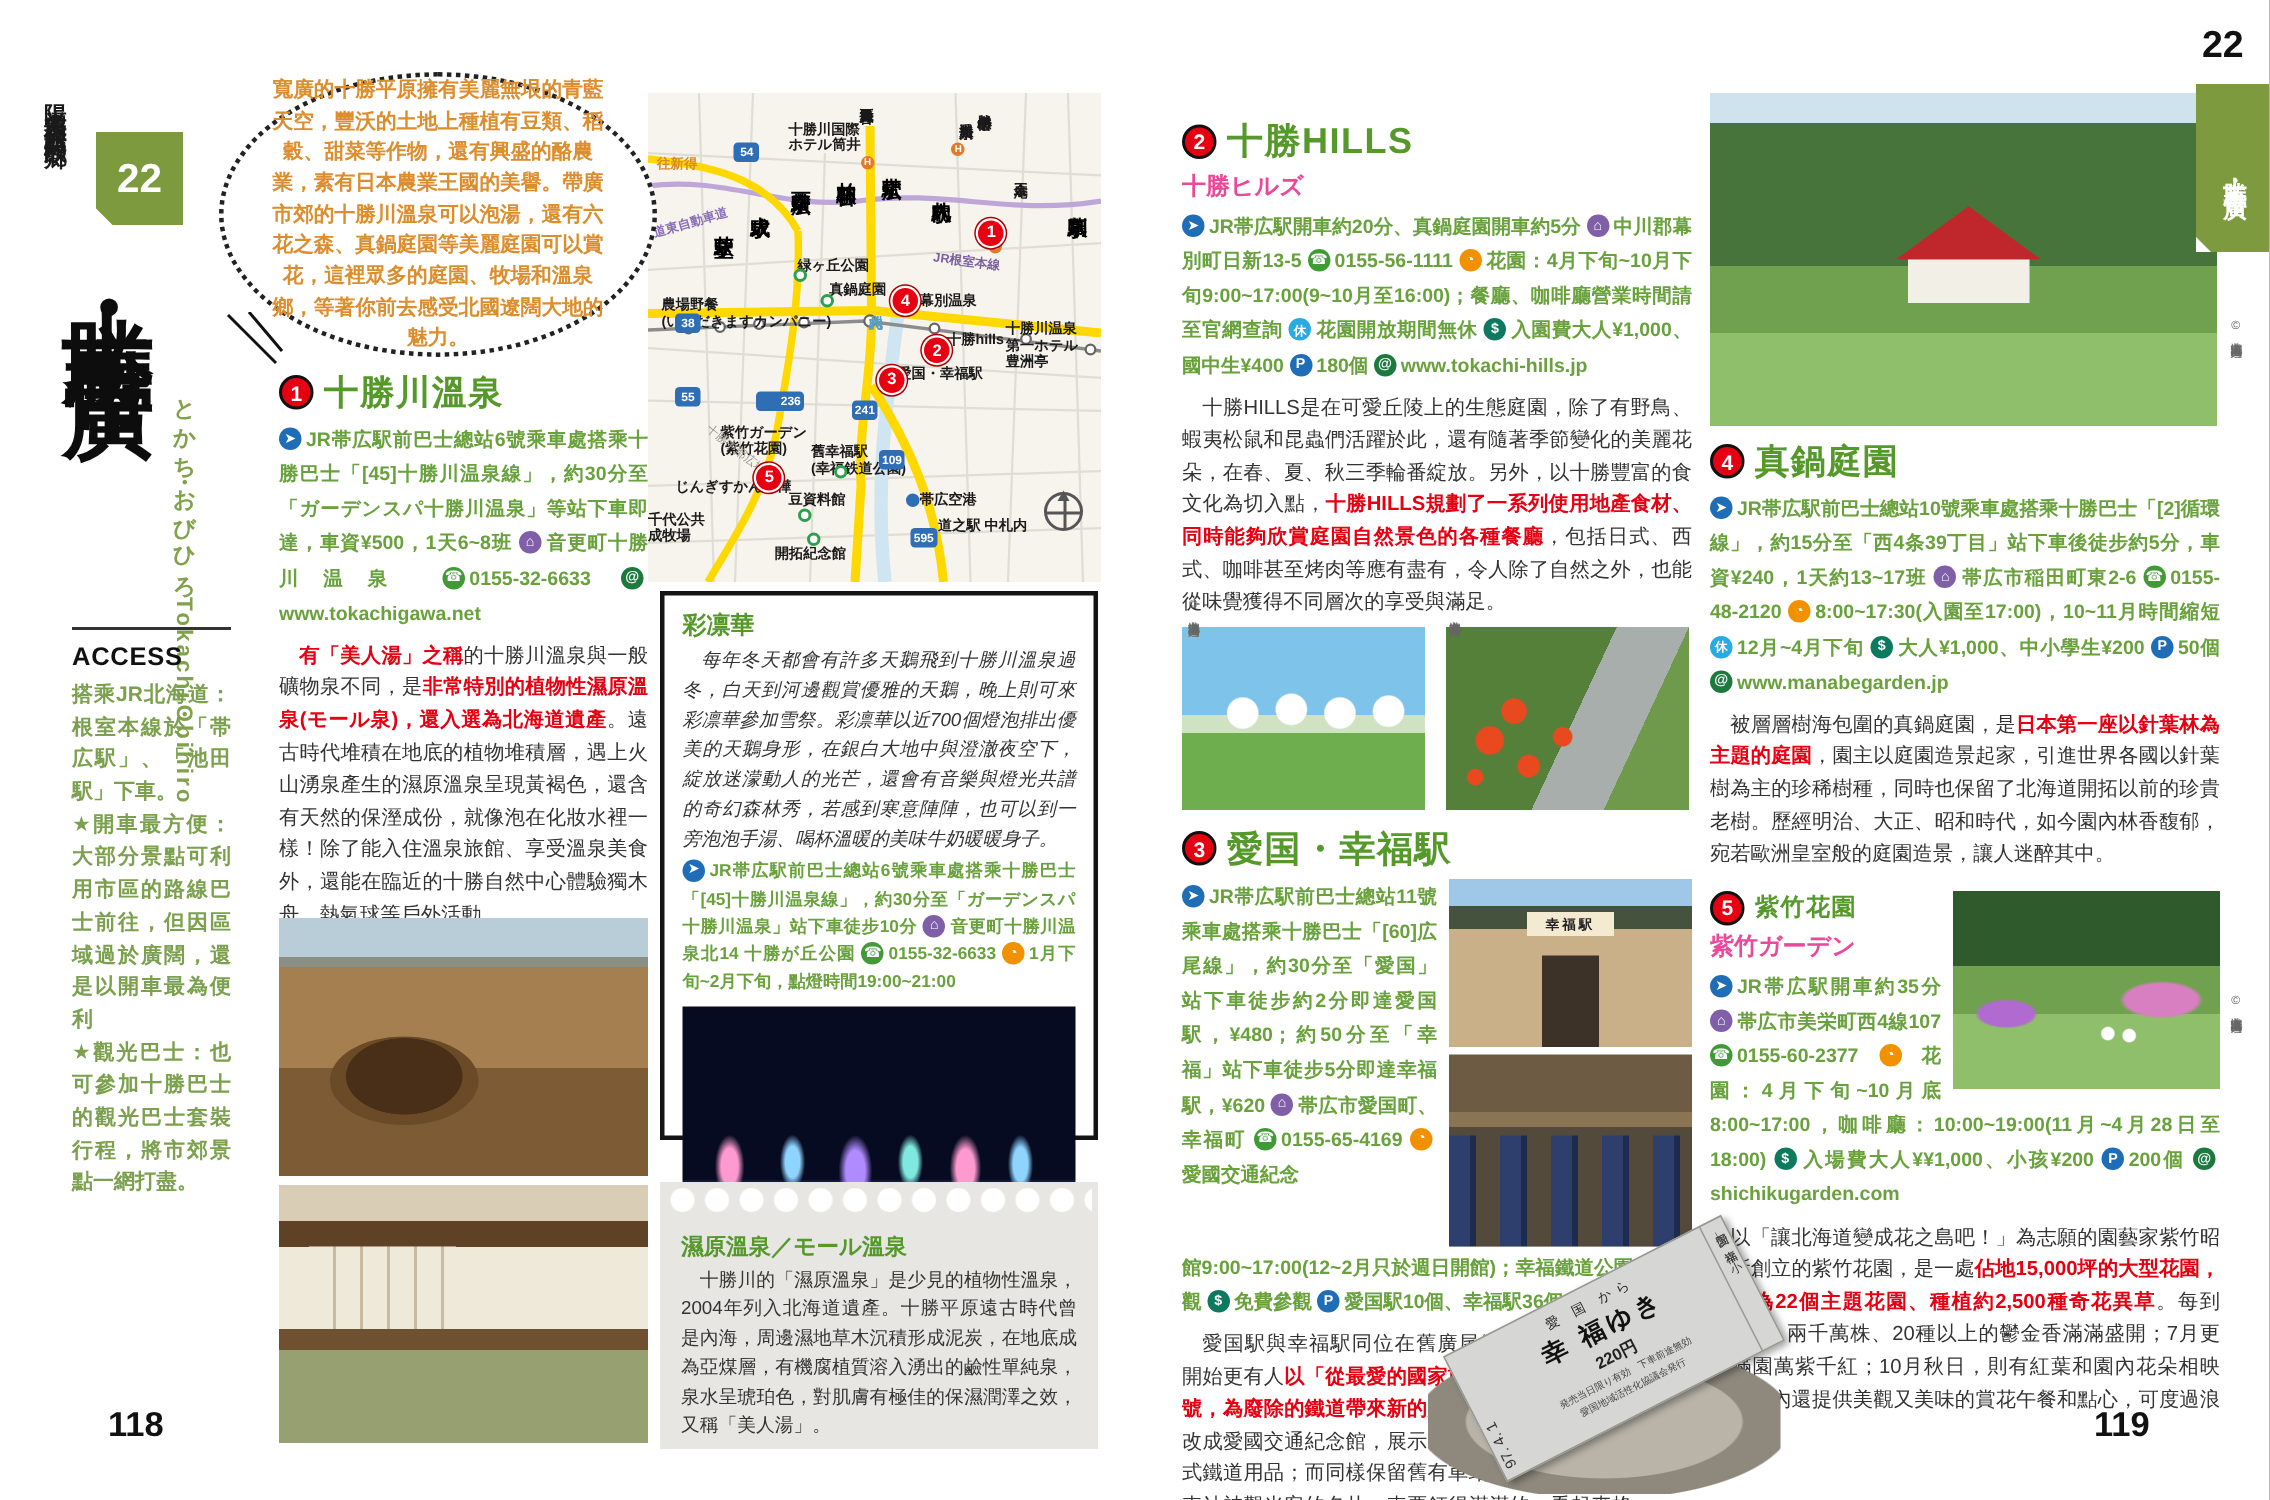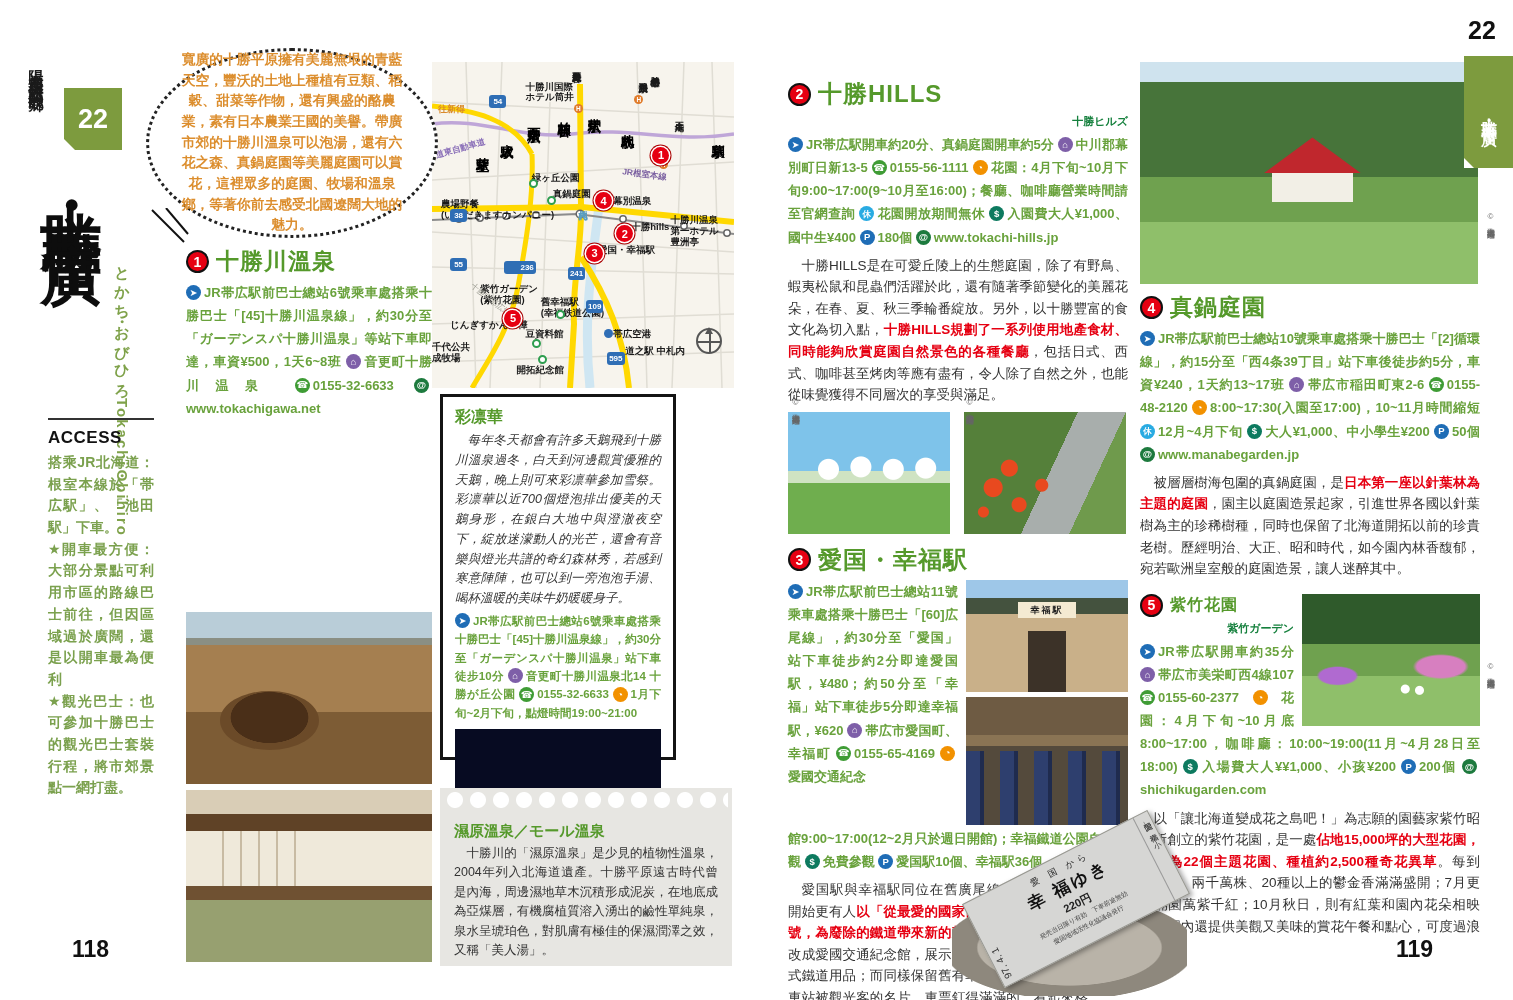--- a/index.html
+++ b/index.html
@@ -30,21 +30,21 @@
           border-radius:50%;background:#fff;z-index:4;display:flex;align-items:center;justify-content:center;
           padding:20px 30px;text-align:center;color:#dc8e2e;font-weight:bold;font-size:13.8px;line-height:1.5;}
   .bubble-tail{position:absolute;left:150px;top:208px;z-index:4;}
 
   
   .col{position:absolute;}
   .sec-h{display:flex;align-items:center;gap:7px;margin:0 0 4px;}
   .sec-h .num{width:23px;height:23px;min-width:23px;background:#e60012;border:2px solid #111;border-radius:50%;
           color:#fff;font-size:14px;font-weight:900;display:flex;align-items:center;justify-content:center;}
   .sec-h .t{font-size:23px;font-weight:900;color:#55992b;letter-spacing:1px;}
-  .subtt{font-size:11px;font-weight:bold;color:#15803d;margin:0 0 4px;text-align:right;}
+  .subtt{font-size:16px;font-weight:bold;color:#ec4899;margin:0 0 4px;}
   .info{color:#69a23c;font-weight:bold;font-size:13px;line-height:1.78;text-align:justify;margin:2px 0 6px;}
   .para{font-size:13.5px;color:#333;line-height:1.6;text-align:justify;text-indent:1em;margin:4px 0 0;}
   .para .red{color:#e60012;font-weight:900;}
   .ic{display:inline-flex;align-items:center;justify-content:center;width:15px;height:15px;border-radius:50%;
       color:#fff;font-size:9.5px;font-weight:bold;margin:0 3px 2px 0;vertical-align:middle;line-height:1;}
   .ic-jr{background:#1f6db6;} .ic-home{background:#7e5fa8;} .ic-tel{background:#3f9c35;}
   .ic-time{background:#f29100;} .ic-rest{background:#29abe2;font-size:8.5px;} .ic-fee{background:#0d7a5f;}
   .ic-park{background:#1f6db6;} .ic-web{background:#1d7a3e;}
 
   
@@ -120,21 +120,21 @@
   .mdot.park{border:2.5px solid #2e9e4f;background:#fff;}
   .mdot.hotel{background:#e07b2a;color:#fff;font-size:6.5px;font-weight:bold;display:flex;align-items:center;justify-content:center;}
   .mdot.air{background:#2f6eb5;}
   .compass{position:absolute;right:12px;bottom:34px;width:26px;height:26px;border:2px solid #555;border-radius:50%;z-index:2;}
   .compass:before{content:"";position:absolute;left:50%;top:-7px;width:0;height:0;margin-left:-4px;
       border:4px solid transparent;border-bottom:7px solid #555;}
   .compass:after{content:"";position:absolute;left:50%;top:0;width:1.5px;height:100%;background:#555;}
   .compass i{position:absolute;top:50%;left:0;width:100%;height:1.5px;background:#555;}
 
   
-  .sbox{position:absolute;left:440px;top:394px;width:236px;height:366px;border:3px solid #141414;background:#fff;
+  .sbox{position:absolute;left:440px;top:394px;width:292px;height:366px;border:3px solid #141414;background:#fff;
         padding:10px 12px;}
   .sbox h4{margin:0 0 3px;font-size:16px;font-weight:900;color:#55992b;}
   .sbox .body{font-size:12.5px;line-height:1.58;text-align:justify;text-indent:1em;color:#333;font-style:italic;}
   .sbox .info{font-size:11.5px;line-height:1.6;margin:3px 0 0;}
   .moor{position:absolute;left:440px;top:788px;width:292px;height:178px;background:#e7e6e2;padding:34px 14px 10px;}
   .moor:before{content:"";position:absolute;left:4px;top:4px;right:4px;height:22px;
         background:radial-gradient(circle 8px at 11px 8px,#fff 0 7.5px,transparent 8.5px);
         background-size:23px 22px;background-repeat:repeat-x;}
   .moor h4{margin:0 0 3px;font-size:15px;font-weight:900;color:#55992b;}
   .moor p{margin:0;font-size:12.5px;line-height:1.55;text-align:justify;text-indent:1em;color:#333;}
@@ -195,20 +195,21 @@
     <line x1="2" y1="2" x2="34" y2="34" stroke="#111" stroke-width="2"></line>
     <line x1="16" y1="0" x2="38" y2="26" stroke="#111" stroke-width="2"></line>
   </svg>
 
   <div class="col" id="colA" style="left:186px;top:246px;width:246px;" data-name="section-1-tokachigawa-onsen">
     <div class="sec-h" data-name="section-1-header">
       <span class="num" data-name="section-1-number-icon">1</span>
       <span class="t" data-name="section-1-title">十勝川溫泉</span>
     </div>
     <div class="info" data-name="section-1-info"><span class="ic ic-jr" data-name="jr-icon">➤</span>JR帯広駅前巴士總站6號乘車處搭乘十勝巴士「[45]十勝川温泉線」，約30分至「ガーデンスパ十勝川温泉」等站下車即達，車資¥500，1天6~8班 <span class="ic ic-home" data-name="home-icon">⌂</span>音更町十勝川温泉 <span class="ic ic-tel" data-name="tel-icon">☎</span>0155-32-6633 <span class="ic ic-web" data-name="web-icon">@</span>www.tokachigawa.net</div>
+    <p class="para" data-name="section-1-paragraph"><span class="red">有「美人湯」之稱</span><span>的十勝川溫泉與一般礦物泉不同，是</span><span class="red">非常特別的植物性濕原溫泉(モール泉)，還入選為北海道遺產</span><span>。遠古時代堆積在地底的植物堆積層，遇上火山湧泉產生的濕原溫泉呈現黃褐色，還含有天然的保溼成份，就像泡在化妝水裡一樣！除了能入住溫泉旅館、享受溫泉美食外，還能在臨近的十勝自然中心體驗獨木舟、熱氣球等戶外活動。</span></p>
   </div>
   <div class="photo ph-hottub" data-name="photo-outdoor-wooden-bath"></div>
   <div class="photo ph-tatami" data-name="photo-ryokan-tatami-room"></div>
 
   <div id="map" data-name="area-map-tokachi">
     <svg width="302" height="326" viewBox="0 0 302 326" data-name="map-roads">
       <rect width="302" height="326" fill="#f7f4ed"></rect>
       <g stroke="#e0ddd4" stroke-width="1.5" fill="none">
         <path d="M0,40 L302,55"></path>
           <path d="M0,118 L302,100"></path>

